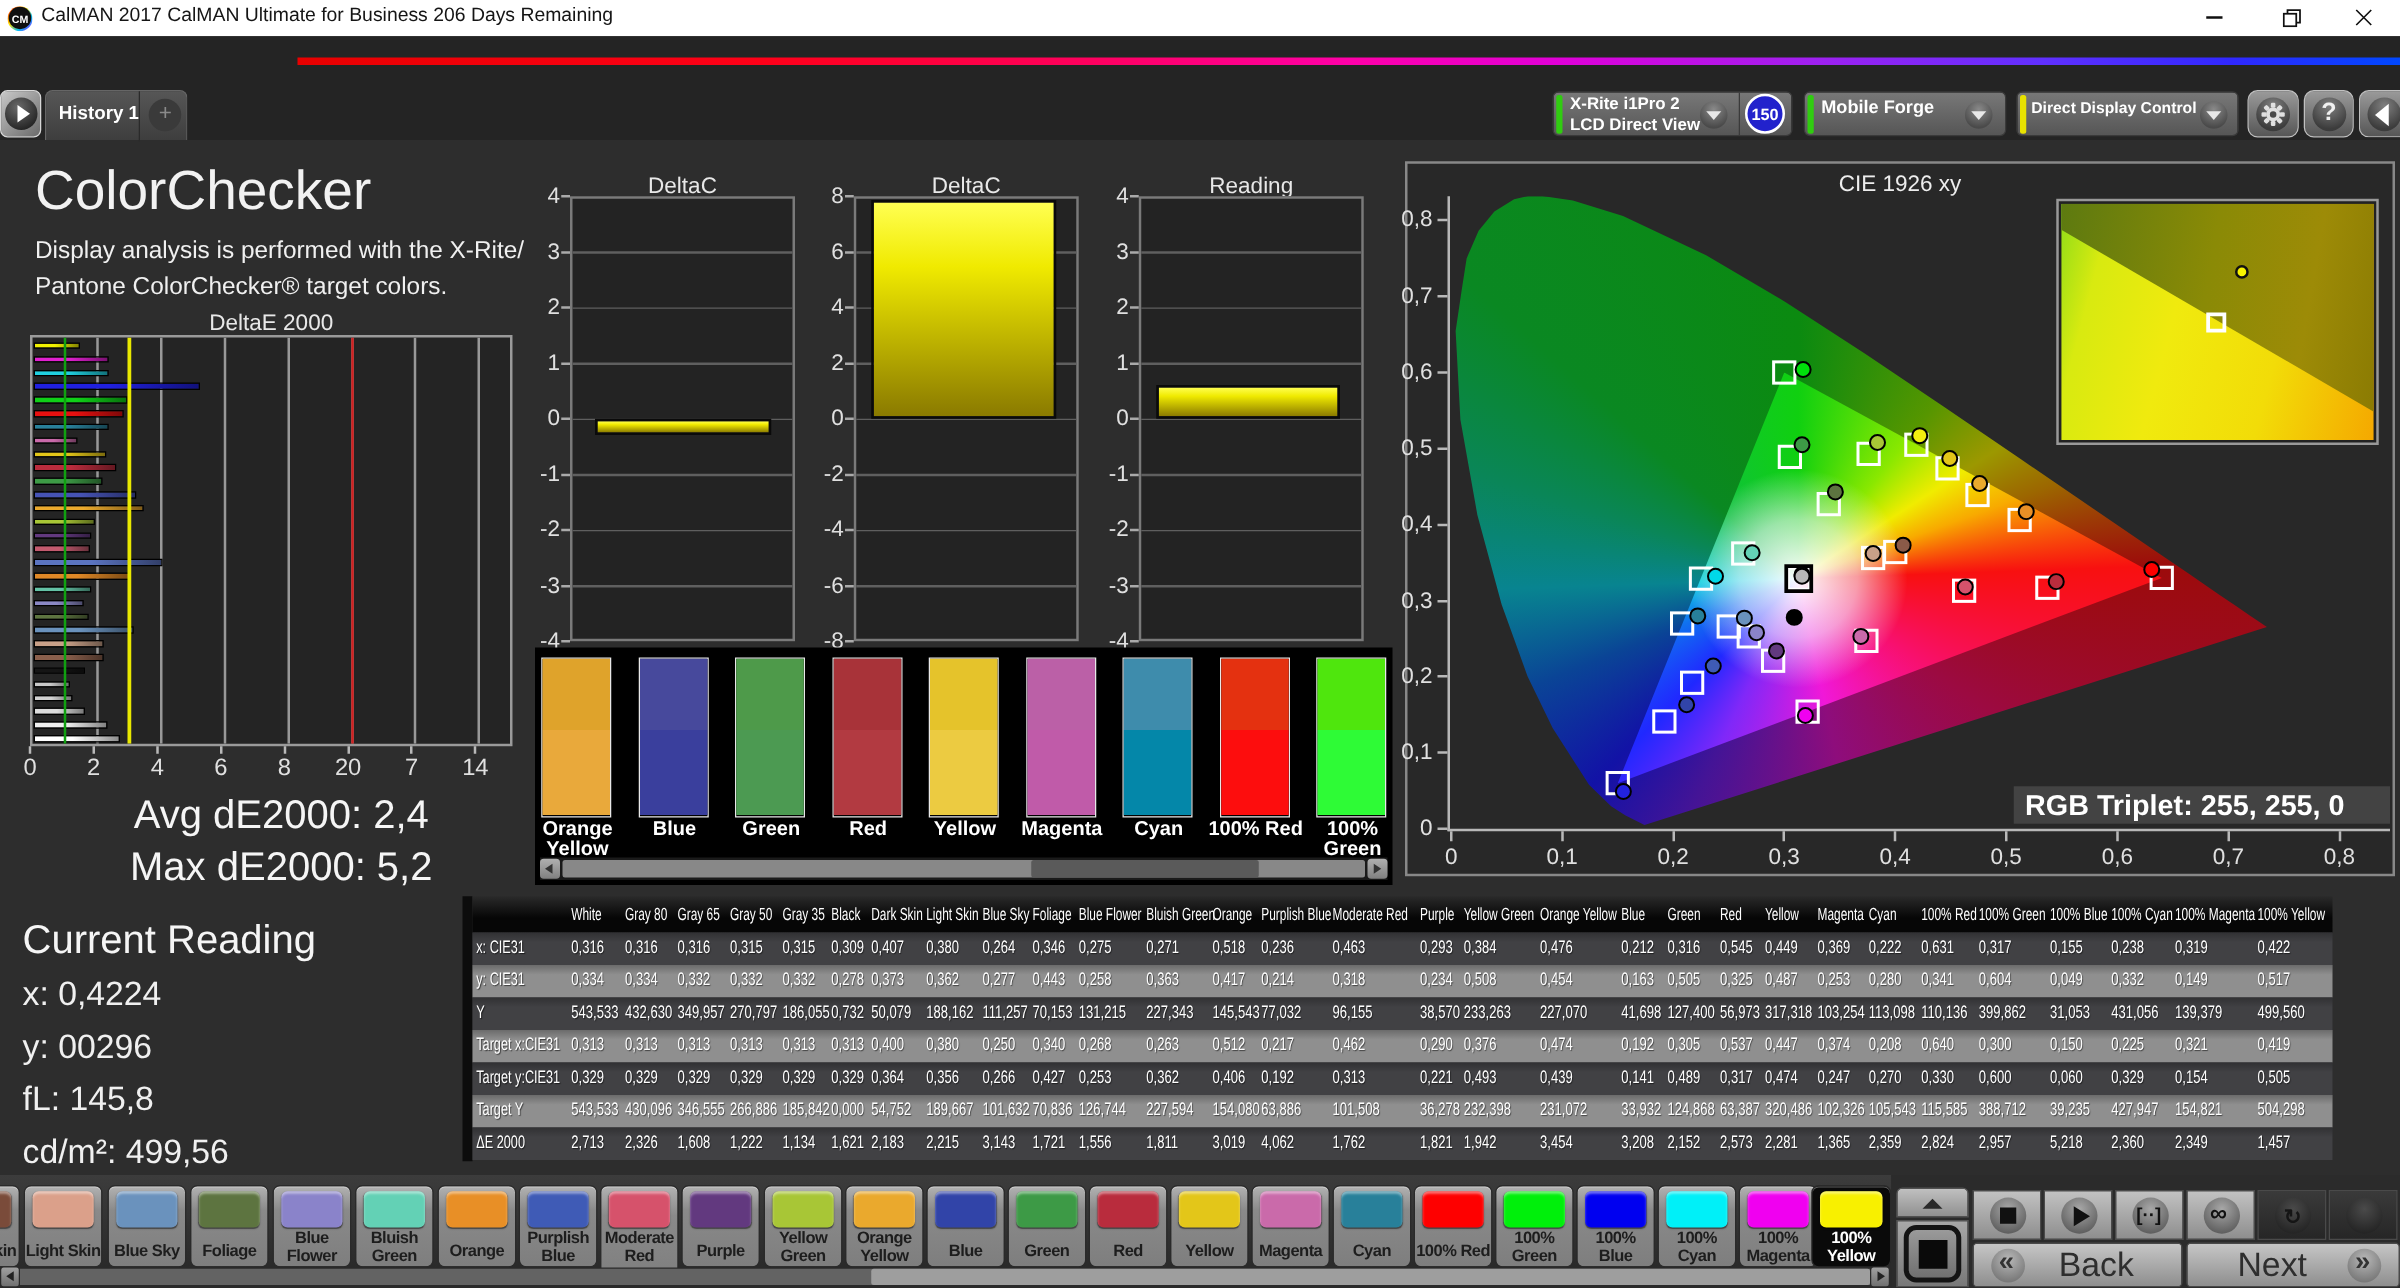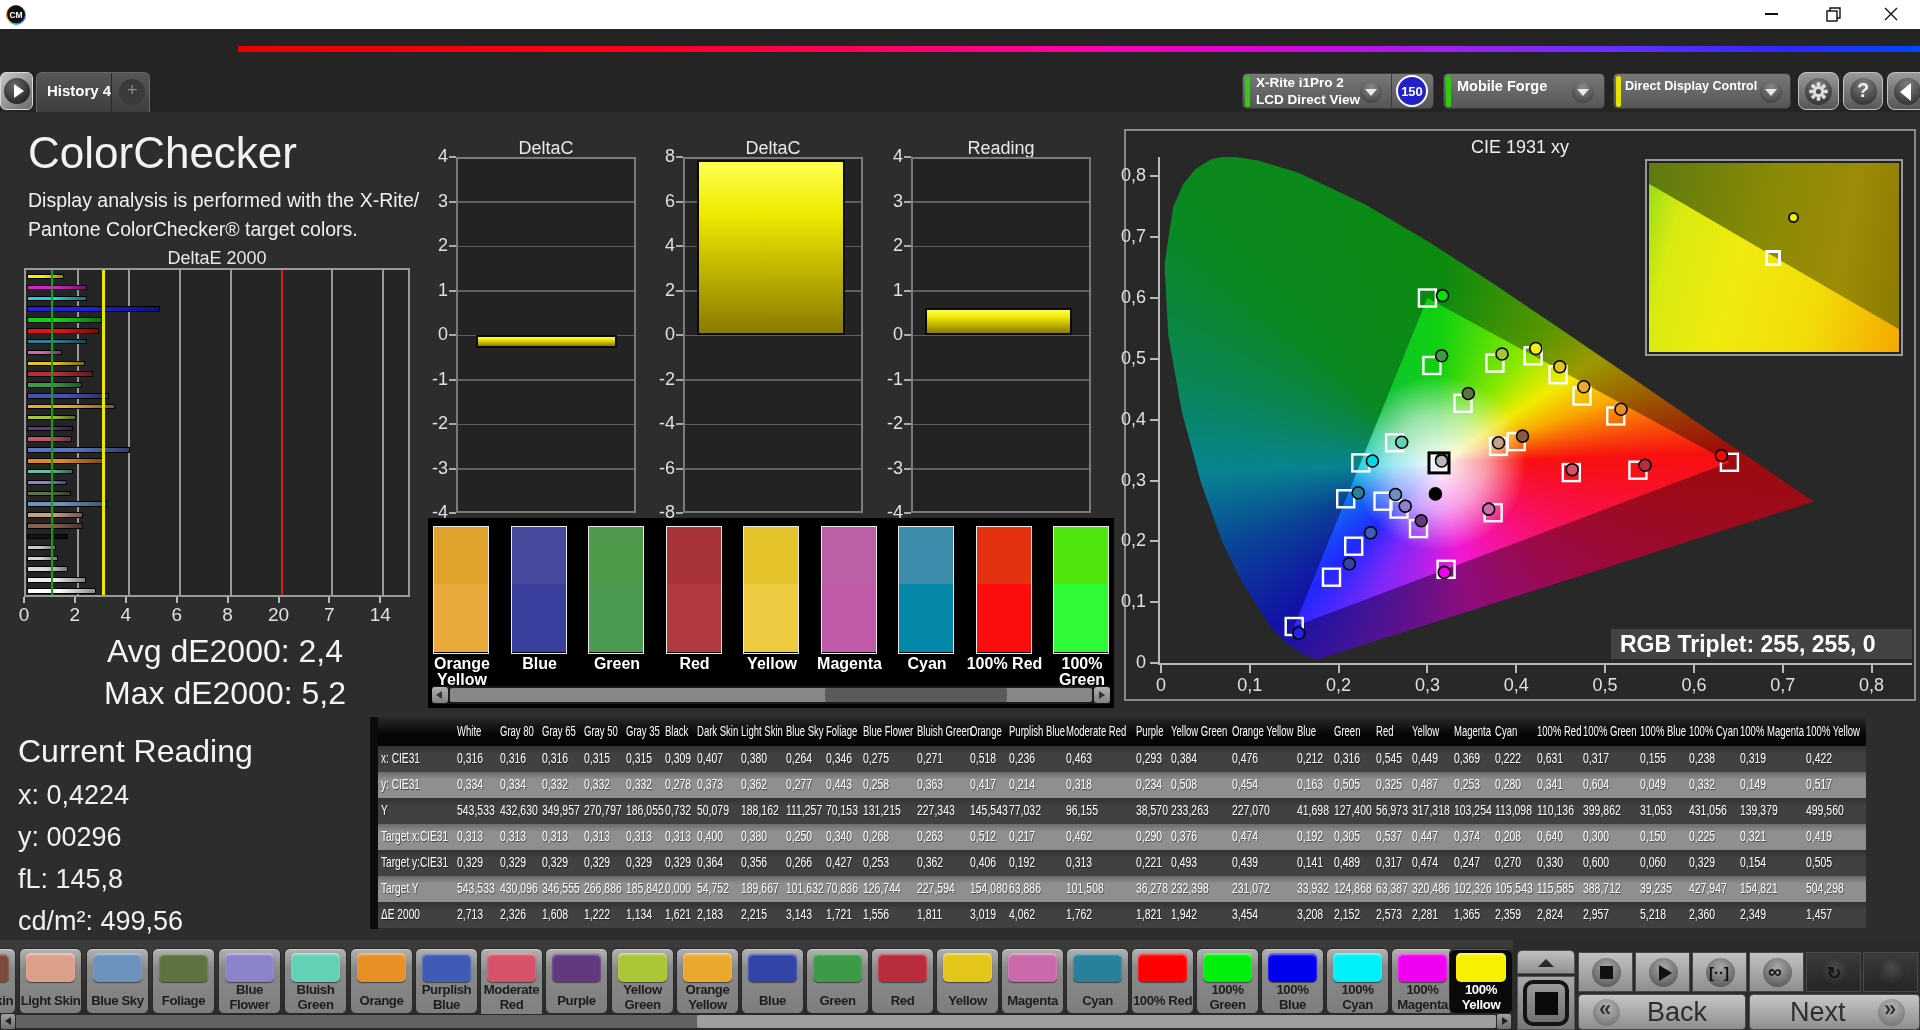--- a/index.html
+++ b/index.html
@@ -19,20 +19,21 @@
       <stop offset="0" stop-color="#ff0000"></stop>
             <stop offset="0.4" stop-color="#ffe000"></stop>
       <stop offset="0.7" stop-color="#00c0ff"></stop>
             <stop offset="1" stop-color="#c000ff"></stop>
     </linearGradient>
         </defs>
     <circle cx="10" cy="10" r="10" fill="url(#cmring)"></circle>
     <circle cx="10" cy="9.3" r="9" fill="#101010"></circle>
     <text x="10" y="13" fill="#ffffff" font-size="8.5" font-weight="bold" text-anchor="middle" font-family="Liberation Sans">CM</text>
   </svg>
+  <div class="abs" style="left:33px;top:4px;font-size:15.5px;color:#151515;">CalMAN 2017 CalMAN Ultimate for Business 206 Days Remaining</div>
   <div class="abs" style="left:1765px;top:13px;width:13px;height:1.5px;background:#101010;"></div>
   <svg class="abs" style="left:1826px;top:7px;" width="15" height="15" viewBox="0 0 15 15">
     <rect x="1" y="4" width="10" height="10" fill="none" stroke="#101010" stroke-width="1.4"></rect>
     <path d="M4 4 V1 H14 V11 H11" fill="none" stroke="#101010" stroke-width="1.4"></path>
   </svg>
   <svg class="abs" style="left:1884px;top:7px;" width="14" height="14" viewBox="0 0 14 14">
     <path d="M1 1 L13 13 M13 1 L1 13" stroke="#101010" stroke-width="1.3"></path>
   </svg>
 </div>
 
@@ -40,21 +41,21 @@
 <div class="abs" style="left:238px;top:46px;width:1682px;height:6px;
   background:linear-gradient(to right,#e80000 0%,#ff0018 22%,#ff0060 38%,#ff00a8 50%,#e000d8 60%,#a020f0 72%,#6030ff 83%,#3028ff 92%,#0048ff 100%);"></div>
 
 <div class="abs" style="left:0px;top:72px;width:33px;height:38px;border-radius:6px;
   background:linear-gradient(135deg,#c8c8c8,#6a6a6a);border:1px solid #d8d8d8;">
   <div class="abs" style="left:3px;top:5px;width:26px;height:26px;border-radius:50%;background:radial-gradient(circle at 40% 30%,#6a6a6a,#222 80%);"></div>
   <div class="abs" style="left:13px;top:11px;width:0;height:0;border-top:7px solid transparent;border-bottom:7px solid transparent;border-left:10px solid #fff;"></div>
 </div>
 <div class="abs" style="left:36px;top:72px;width:114px;height:40px;border-radius:6px 6px 0 0;
   background:linear-gradient(#565656,#3e3e3e);border:1px solid #666;border-bottom:none;">
-  <div class="abs" style="left:10px;top:9px;font-size:15px;font-weight:bold;color:#ffffff;">History 4</div>
+  <div class="abs" style="left:10px;top:9px;font-size:15px;font-weight:bold;color:#ffffff;">History 1</div>
   <div class="abs" style="left:74px;top:0;width:1px;height:40px;background:#2a2a2a;"></div>
   <div class="abs" style="left:82px;top:6px;width:26px;height:26px;border-radius:50%;background:#3a3a3a;"></div>
   <div class="abs" style="left:90px;top:7px;font-size:18px;color:#8a8a8a;">+</div>
 </div>
 
 <div class="abs" style="left:1242px;top:73px;width:192px;height:36px;border-radius:5px;
   background:linear-gradient(#787878,#565656);border:1px solid #3a3a3a;">
   <div class="abs" style="left:2px;top:2px;width:5px;height:31px;background:#30cc10;border-radius:2px;"></div>
   <div class="abs" style="left:13px;top:1px;font-size:13.5px;font-weight:bold;color:#fff;line-height:16.5px;white-space:nowrap;">X-Rite i1Pro 2<br>LCD Direct View</div>
   <div class="abs" style="left:117px;top:7px;width:22px;height:22px;border-radius:50%;background:radial-gradient(circle at 50% 30%,#8a8a8a,#4a4a4a 75%);"></div>
@@ -319,21 +320,21 @@
 <div class="abs" style="left:393px;top:2px;width:182px;height:14px;background:#5a5a5a;border-radius:2px;"></div>
 <div class="abs" style="left:662px;top:1px;width:16px;height:16px;background:linear-gradient(#b0b0b0,#808080);border-radius:3px;">
             <div class="abs" style="left:5px;top:3.5px;width:0;height:0;border-top:4.5px solid transparent;border-bottom:4.5px solid transparent;border-left:6px solid #333;"></div>
           </div>
 </div>
 </div>
 </div>
 
 <div id="ciepanel">
 <div class="abs" style="left:1124px;top:129px;width:792px;height:572px;background:#282828;border:2px solid #888;"></div>
-<div class="abs" style="left:1124px;top:137px;width:792px;text-align:center;font-size:18px;color:#ededed;">CIE 1931 xy</div>
+<div class="abs" style="left:1124px;top:137px;width:792px;text-align:center;font-size:18px;color:#ededed;">CIE 1926 xy</div>
 <div class="abs" style="left:1160px;top:157px;width:752px;height:506px;overflow:hidden;">
 <div class="abs" style="left:0;top:0;width:100%;height:100%;background:conic-gradient(from 0deg at 37.06% 60.45%, #0b8a10 0deg, #569600 38deg, #9c9800 57deg, #9c6600 70deg, #9c0b0b 88deg, #9c0a42 125deg, #8e0d7c 168deg, #441496 205deg, #1212a6 225deg, #0a4496 248deg, #088490 268deg, #0a8658 288deg, #0a8822 312deg, #0b8a10 360deg);clip-path:polygon(155.6px 503.0px, 140.1px 495.2px, 128.9px 487.9px, 111.2px 470.8px, 82.1px 425.3px, 62.0px 383.9px, 41.3px 326.6px, 21.9px 255.0px, 8.3px 178.5px, 4.5px 107.7px, 9.3px 75.4px, 13.3px 49.7px, 22.9px 27.5px, 35.5px 12.1px, 51.3px 2.3px, 67.0px -1.2px, 98.3px 3.4px, 138.4px 15.8px, 204.9px 47.2px, 268.9px 84.9px, 332.4px 126.1px, 395.4px 168.6px, 456.2px 210.0px, 511.8px 248.0px, 557.8px 279.4px, 592.3px 302.8px, 615.1px 318.5px, 629.7px 328.4px, 639.5px 335.1px, 645.8px 339.3px, 653.5px 344.6px);"></div>
 <div class="abs" style="left:0;top:0;width:100%;height:100%;background:radial-gradient(circle 118px at 37.06% 60.45%, rgba(255,255,255,0.98), rgba(248,248,255,0.6) 40%, rgba(240,240,255,0) 74%),conic-gradient(from 0deg at 37.06% 60.45%, #10d010 0deg, #8ae800 38deg, #f0ec00 57deg, #f8aa00 70deg, #f81010 88deg, #f81070 125deg, #f018d8 168deg, #8028f8 205deg, #2028ff 225deg, #1070f0 248deg, #10d0e0 268deg, #10c890 288deg, #0fc040 312deg, #10d010 360deg);clip-path:polygon(569.4px 305.3px, 267.4px 141.0px, 134.2px 469.5px);"></div>
 </div>
 <div class="abs" style="left:1158px;top:157px;width:2px;height:508px;background:#b8b8b8;"></div>
 <div class="abs" style="left:1158px;top:663px;width:754px;height:2px;background:#b8b8b8;"></div>
 <div class="abs" style="left:1150px;top:662.0px;width:8px;height:2px;background:#b8b8b8;"></div>
 <div class="abs" style="left:1108px;top:652.0px;width:38px;text-align:right;font-size:18px;color:#e0e0e0;">0</div>
 <div class="abs" style="left:1160.0px;top:665px;width:2px;height:8px;background:#b8b8b8;"></div>
 <div class="abs" style="left:1141.0px;top:675px;width:40px;text-align:center;font-size:18px;color:#e0e0e0;">0</div>

